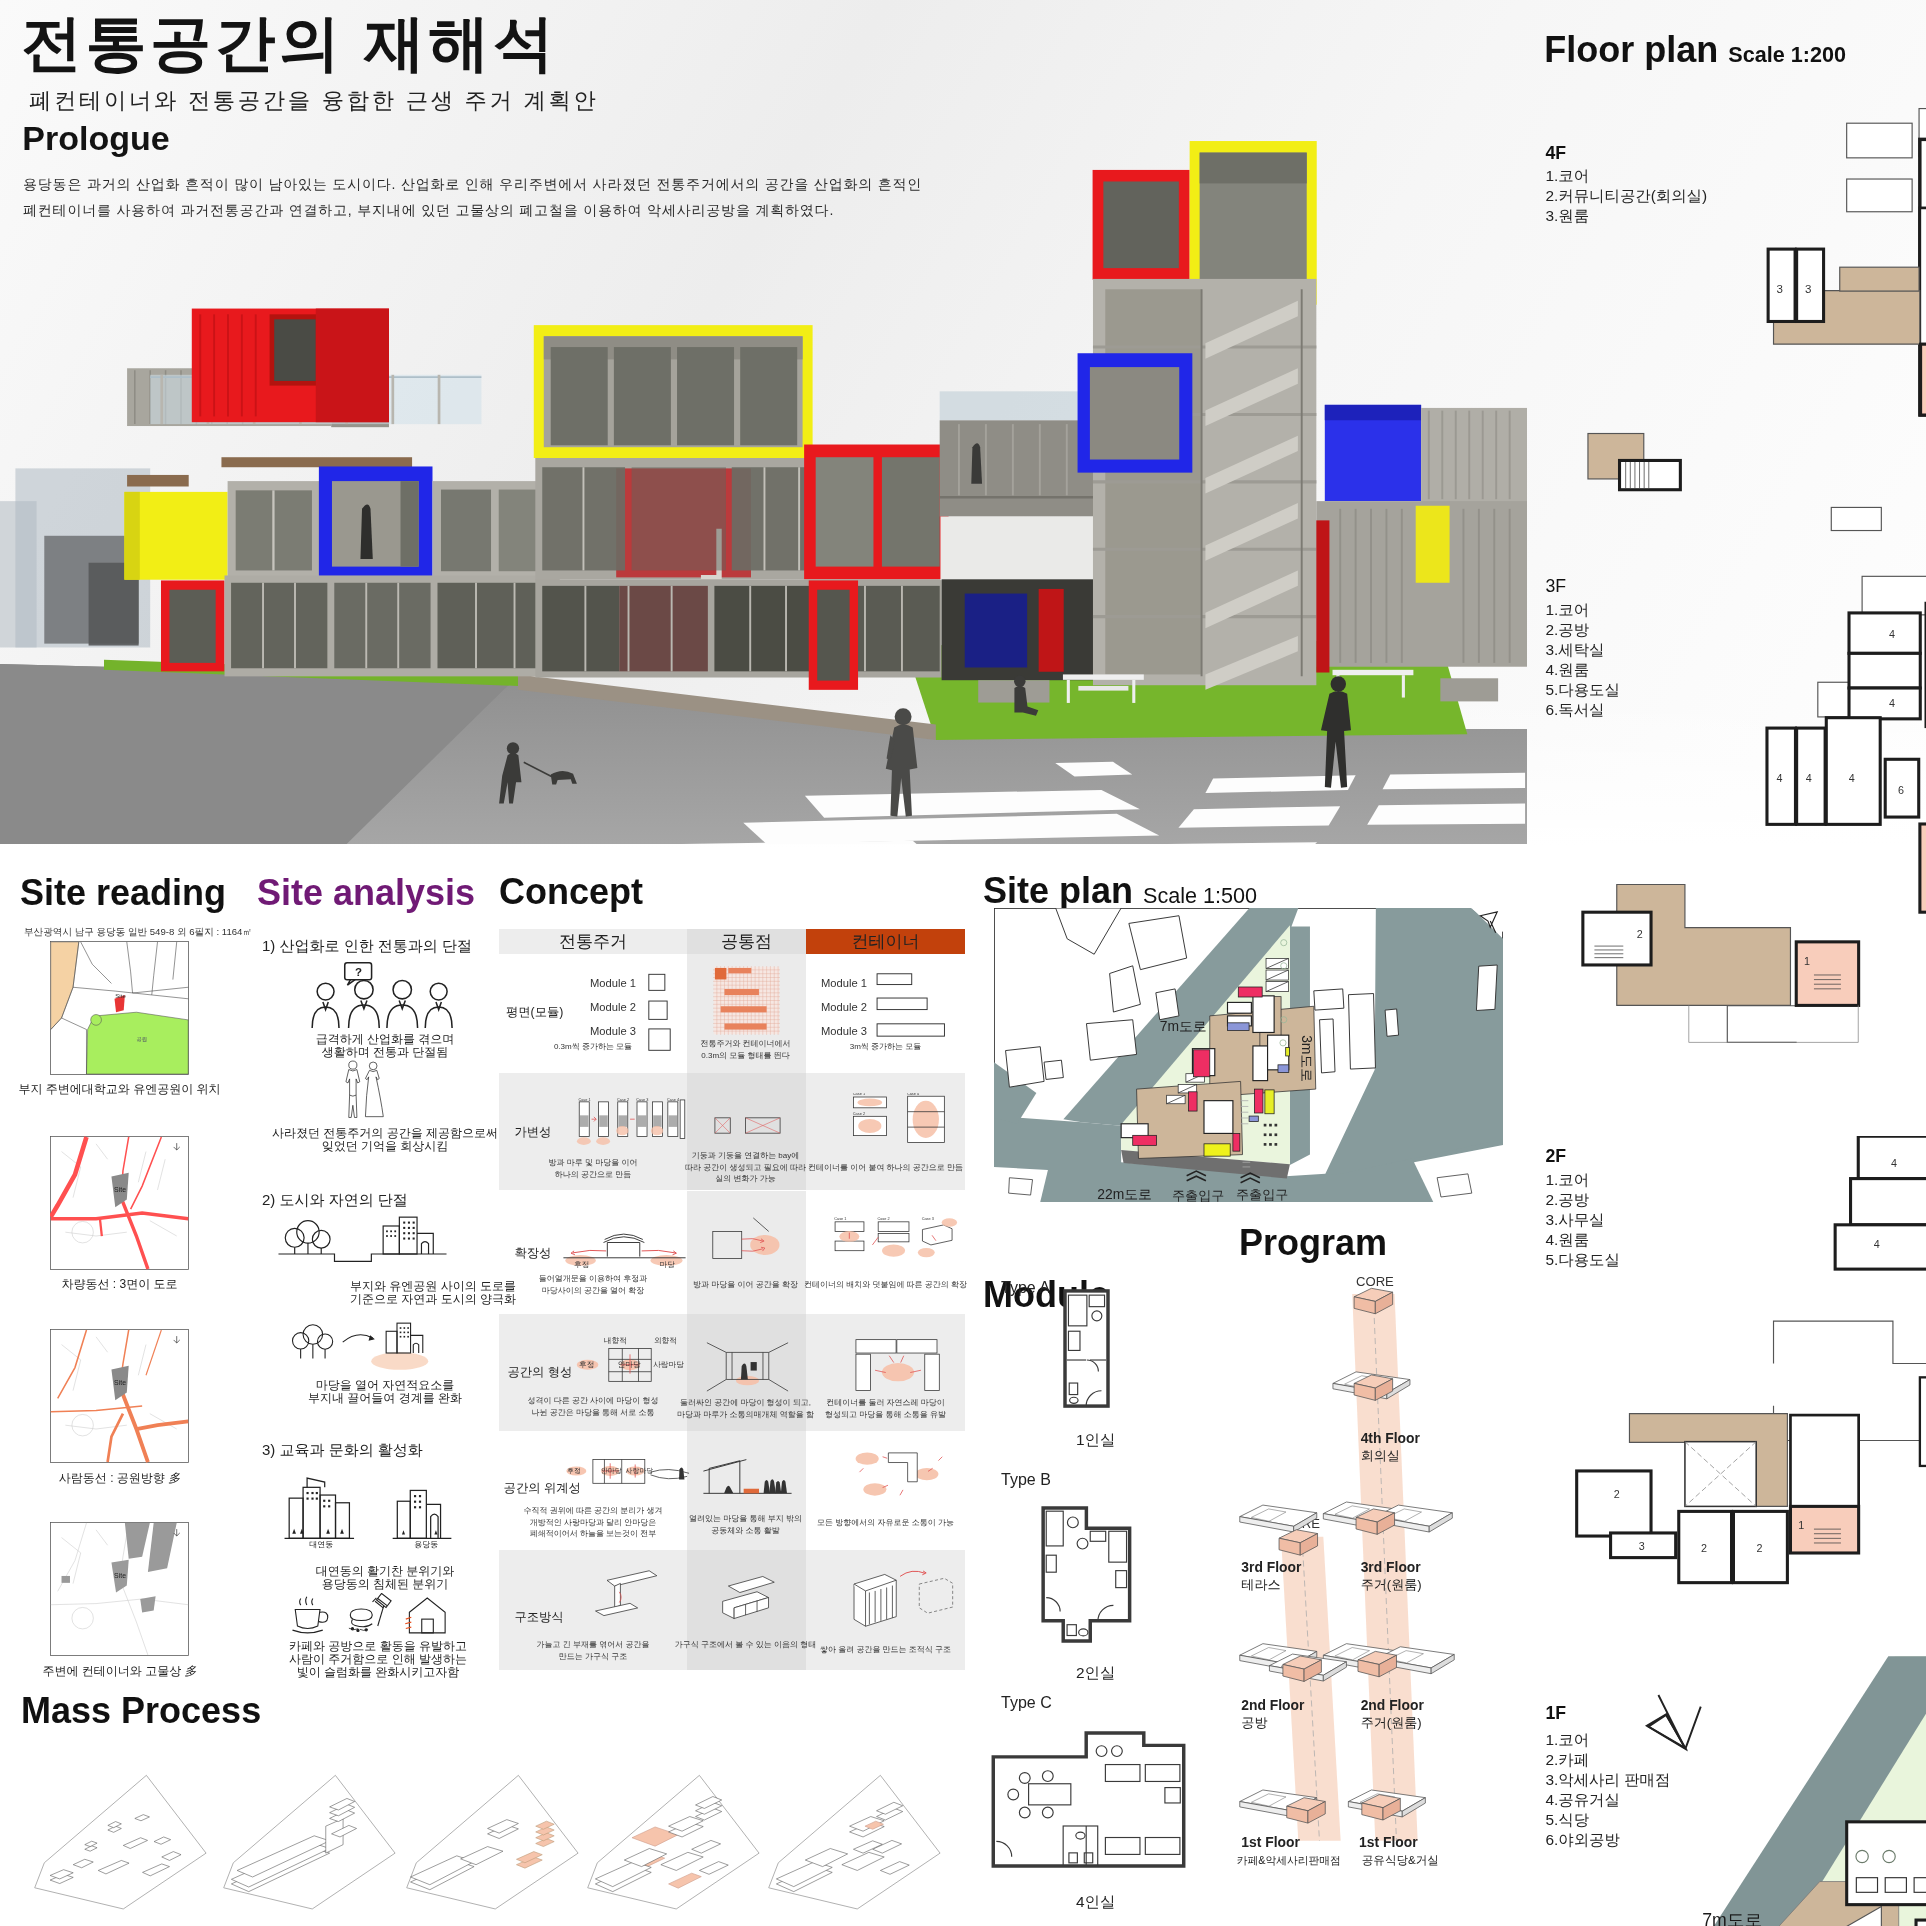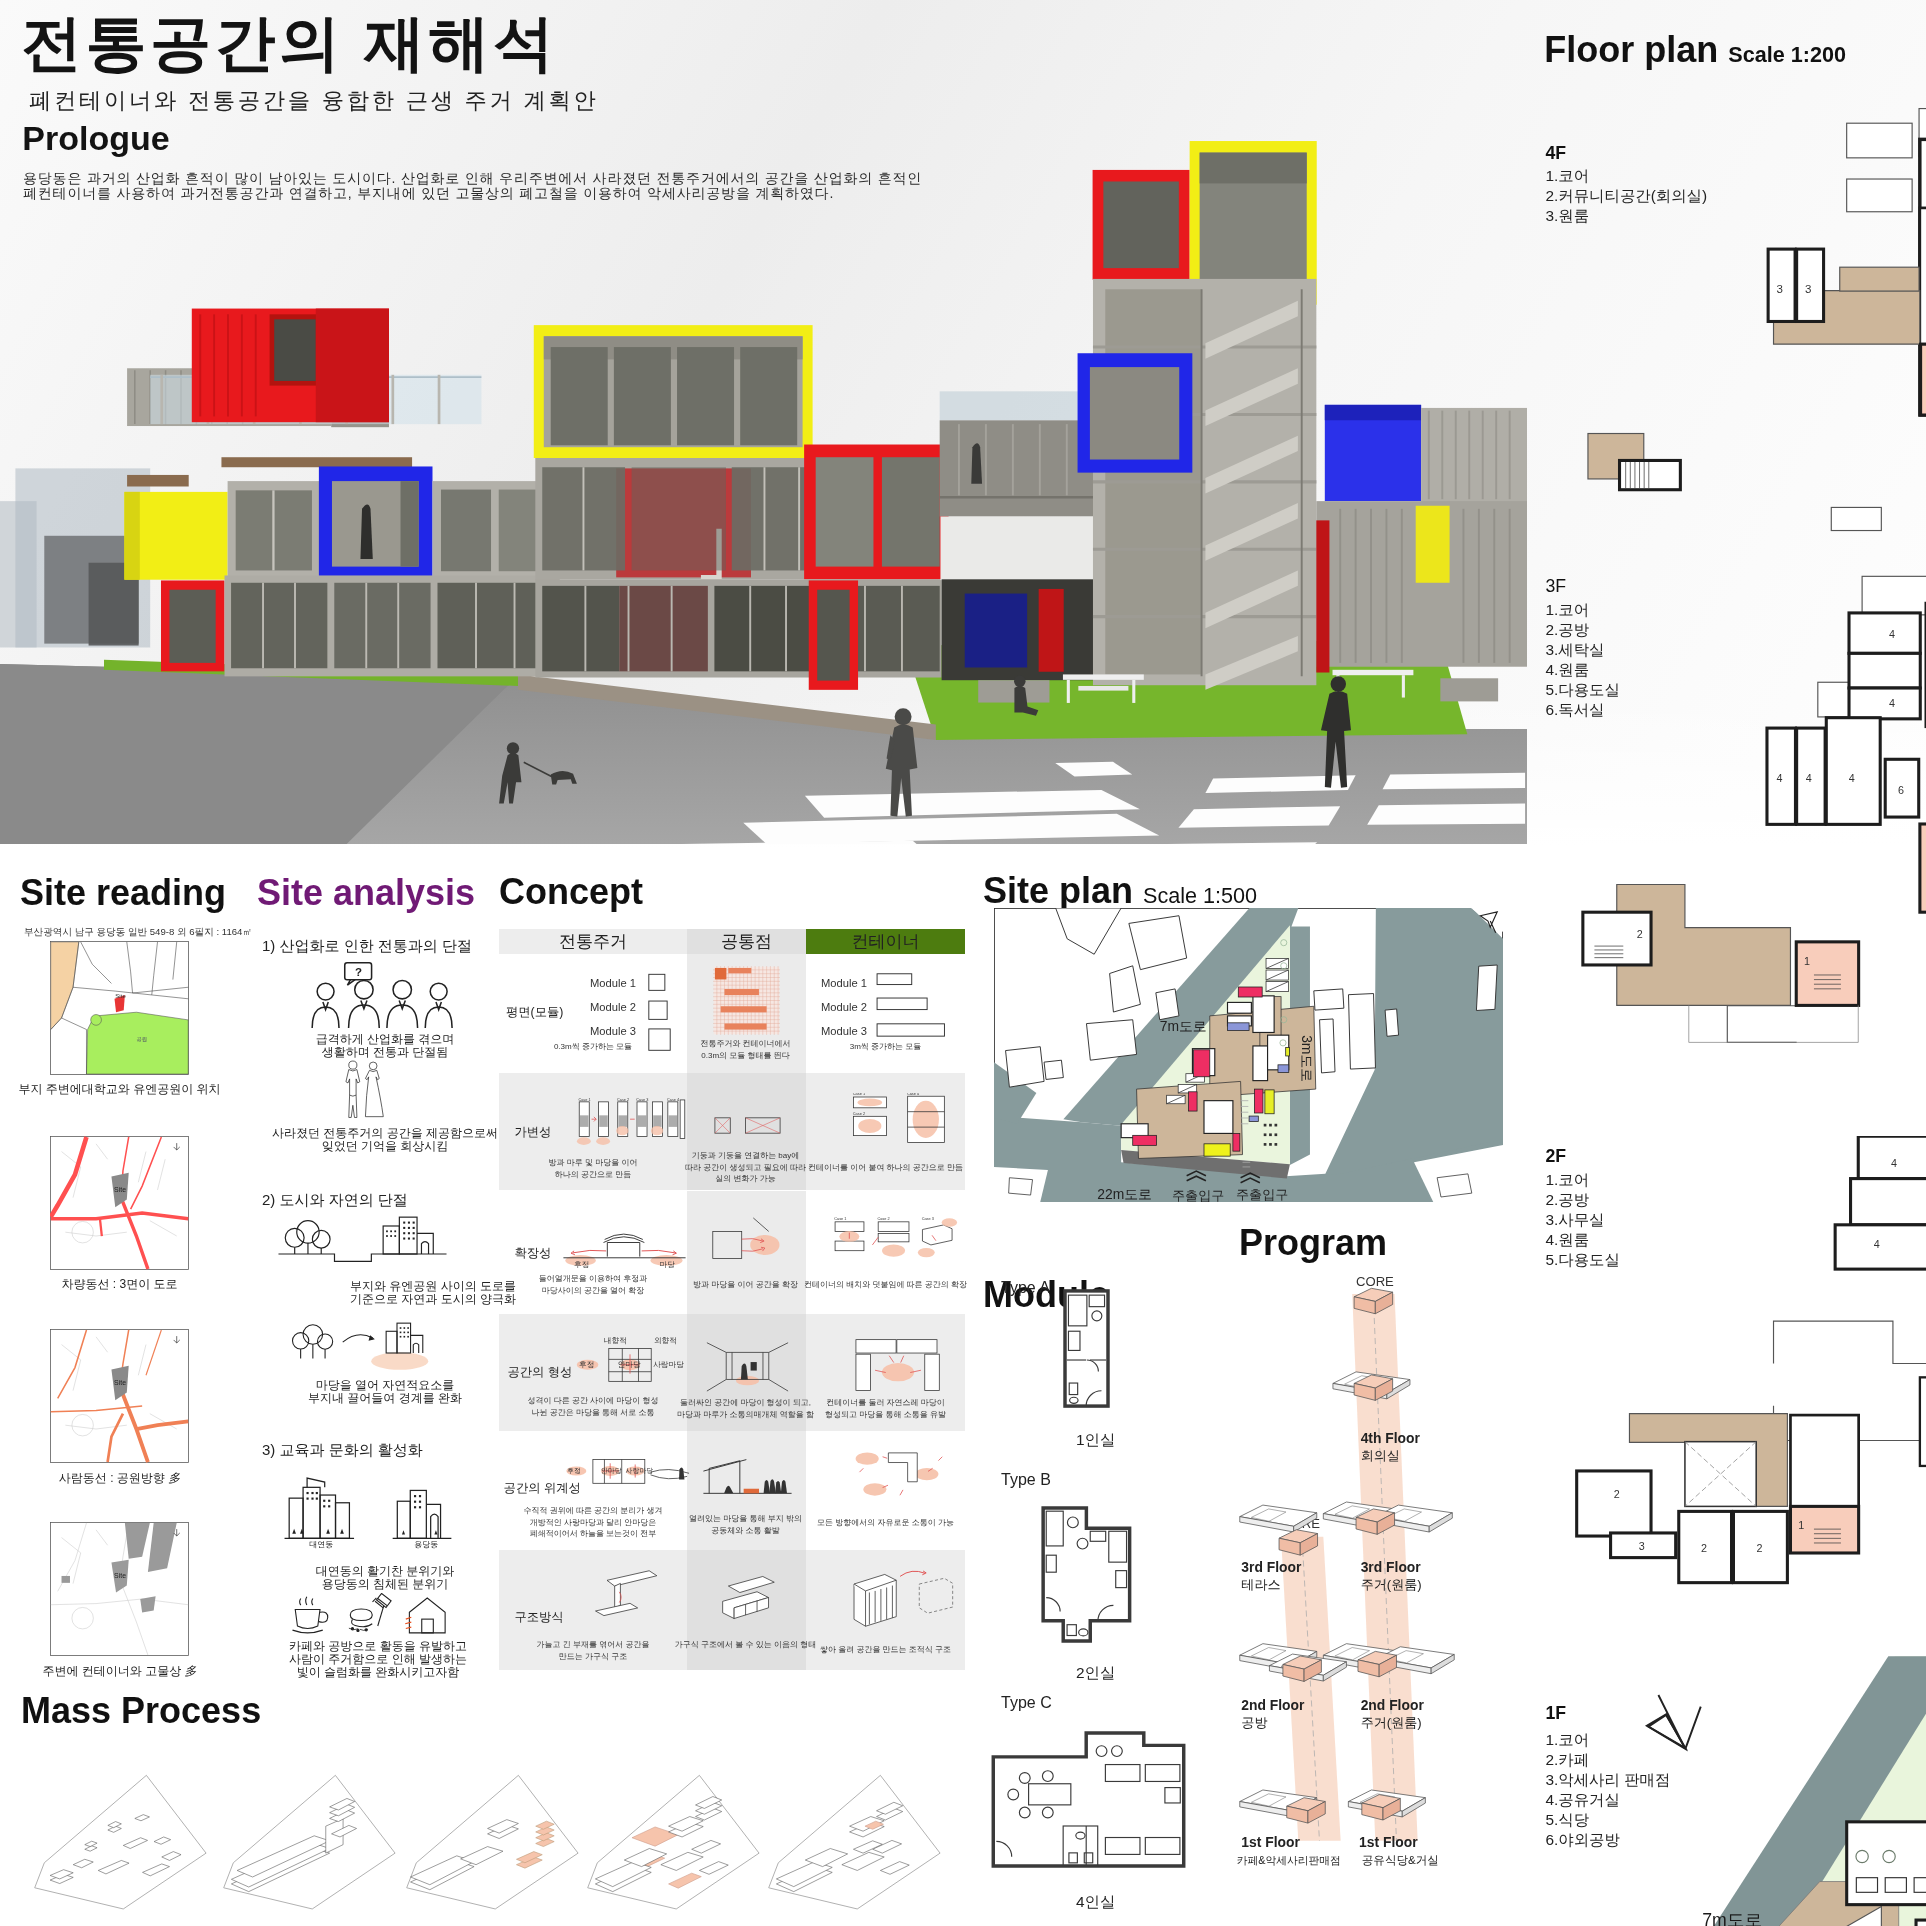--- a/index.html
+++ b/index.html
@@ -14,21 +14,21 @@
 <div class="abs" style="left:0;top:0;width:2047px;height:847px;background:linear-gradient(to bottom, rgba(255,255,255,0) 82%, #ffffff 100%),linear-gradient(120deg,#fafafa 0%,#ededed 35%,#f6f6f6 60%,#ffffff 100%);"></div>
 
 <div id="titleblock" class="abs" style="left:0;top:0;width:1525px;height:216px;">
 
   <div class="abs" style="left:21px;top:3.1px;font-size:61px;font-weight:bold;color:#131313;letter-spacing:3.5px;">전통공간의 재해석</div>
 
   <div class="abs" style="left:29px;top:86px;font-size:22.3px;color:#222;letter-spacing:2.7px;">폐컨테이너와 전통공간을 융합한 근생 주거 계획안</div>
 
   <div class="abs" style="left:22.3px;top:119px;font-size:34px;font-weight:bold;color:#131313;">Prologue</div>
 
-  <div class="abs" style="left:23px;top:171px;font-size:14px;color:#2a2a2a;line-height:15px;letter-spacing:0.8px;">용당동은 과거의 산업화 흔적이 많이 남아있는 도시이다. 산업화로 인해 우리주변에서 사라졌던 전통주거에서의 공간을 산업화의 흔적인<br>폐컨테이너를 사용하여 과거전통공간과 연결하고, 부지내에 있던 고물상의 폐고철을 이용하여 악세사리공방을 계획하였다.</div>
+  <div class="abs" style="left:23px;top:171px;font-size:14px;color:#2a2a2a;line-height:26px;letter-spacing:0.8px;">용당동은 과거의 산업화 흔적이 많이 남아있는 도시이다. 산업화로 인해 우리주변에서 사라졌던 전통주거에서의 공간을 산업화의 흔적인<br>폐컨테이너를 사용하여 과거전통공간과 연결하고, 부지내에 있던 고물상의 폐고철을 이용하여 악세사리공방을 계획하였다.</div>
 </div>
 
 <div id="render" class="abs" style="left:0;top:139px;width:1527px;height:705px;">
 <svg width="1527" height="705" viewBox="0 0 3965 1830">
 <defs>
 <linearGradient id="gGround" x1="0" y1="0" x2="0" y2="1">
  <stop offset="0" stop-color="#8e8e8e"></stop>
           <stop offset="1" stop-color="#a6a6a6"></stop>
 </linearGradient>
 </defs>
@@ -921,21 +921,21 @@
 </svg>
 <div class="ancap" style="left:254px;top:698px;width:262px;">대연동의 활기찬 분위기와<br>용당동의 침체된 분위기</div>
 </div>
 
 <div class="abs" style="left:499px;top:871px;font-size:36px;font-weight:bold;color:#111;">Concept</div>
 
 <div class="abs" style="left:499px;top:929px;width:466px;height:741px;font-family:'Liberation Sans',sans-serif;">
 
   <div class="abs" style="left:0;top:0;width:188px;height:25px;background:#ededed;text-align:center;font-size:17px;color:#222;line-height:25px;">전통주거</div>
   <div class="abs" style="left:188px;top:0;width:119px;height:25px;background:#e0e0e0;text-align:center;font-size:17px;color:#222;line-height:25px;">공통점</div>
-  <div class="abs" style="left:307px;top:0;width:159px;height:25px;background:#4d7c0f;text-align:center;font-size:17px;color:#222;line-height:25px;">컨테이너</div>
+  <div class="abs" style="left:307px;top:0;width:159px;height:25px;background:#c2410c;text-align:center;font-size:17px;color:#222;line-height:25px;">컨테이너</div>
 
   <div class="abs" style="left:188px;top:25px;width:119px;height:120px;background:#ebebeb;"></div>
   <div class="abs" style="left:0;top:144px;width:466px;height:117px;background:#ededed;"></div>
   <div class="abs" style="left:188px;top:144px;width:119px;height:117px;background:#e0e0e0;"></div>
   <div class="abs" style="left:188px;top:262px;width:119px;height:123px;background:#ebebeb;"></div>
   <div class="abs" style="left:0;top:385px;width:466px;height:117px;background:#ededed;"></div>
   <div class="abs" style="left:188px;top:385px;width:119px;height:117px;background:#e0e0e0;"></div>
   <div class="abs" style="left:188px;top:502px;width:119px;height:119px;background:#ebebeb;"></div>
   <div class="abs" style="left:0;top:621px;width:466px;height:120px;background:#ededed;"></div>
   <div class="abs" style="left:188px;top:621px;width:119px;height:120px;background:#e0e0e0;"></div>

